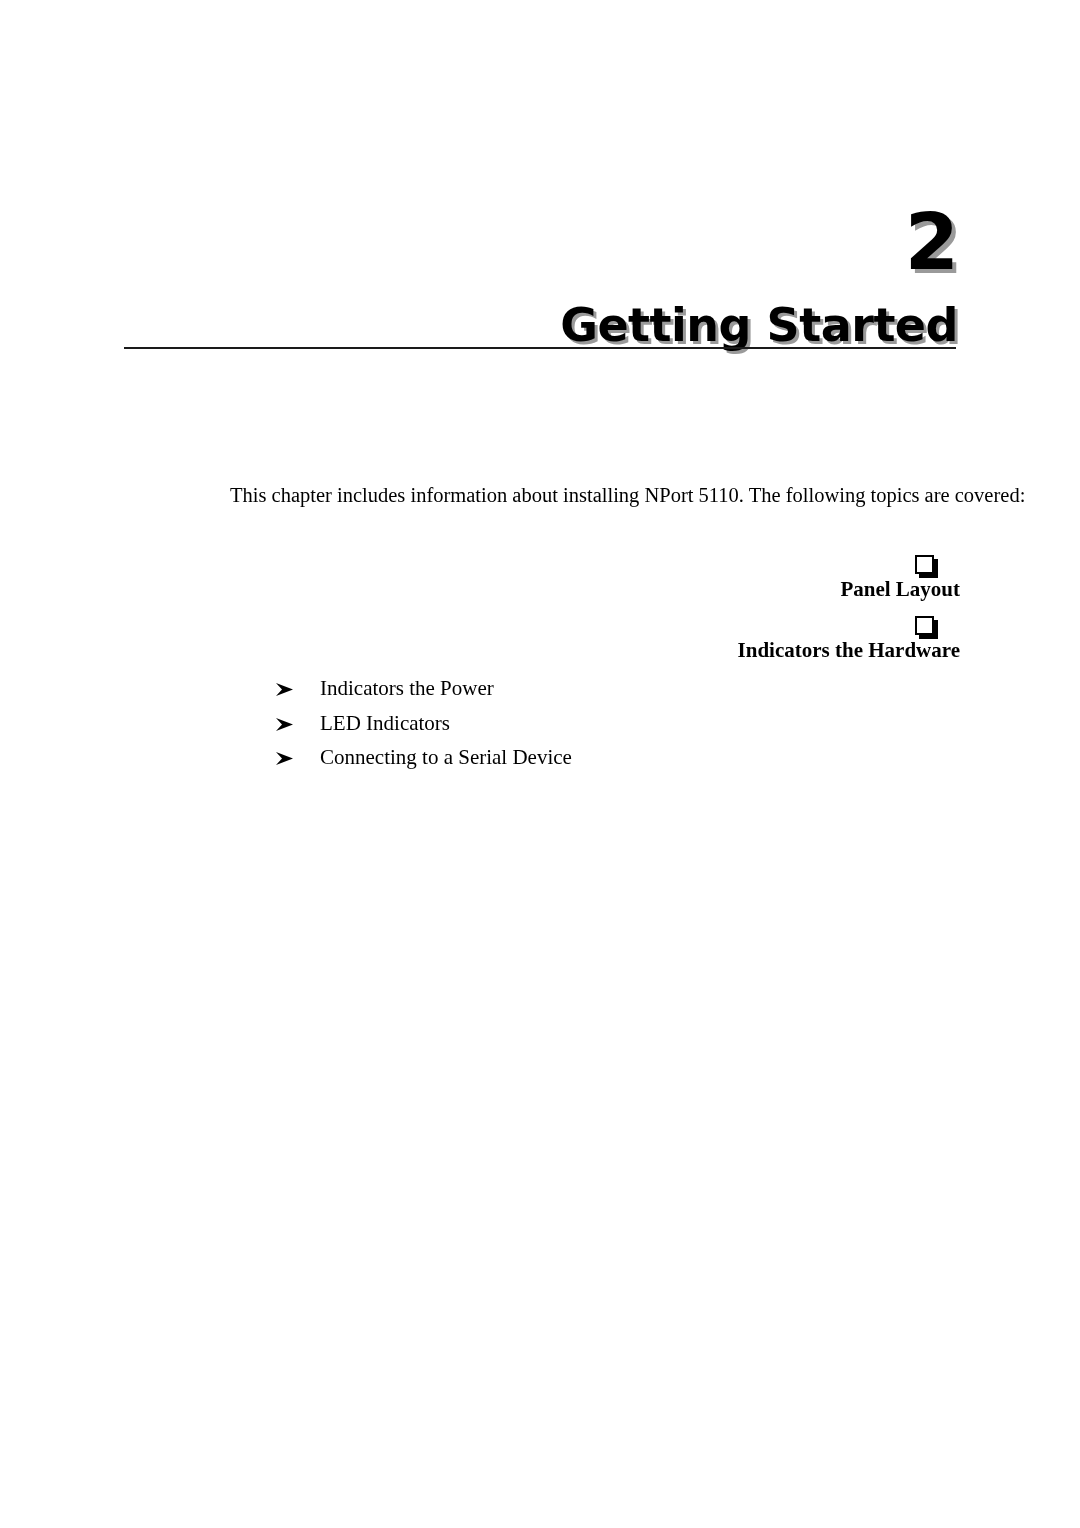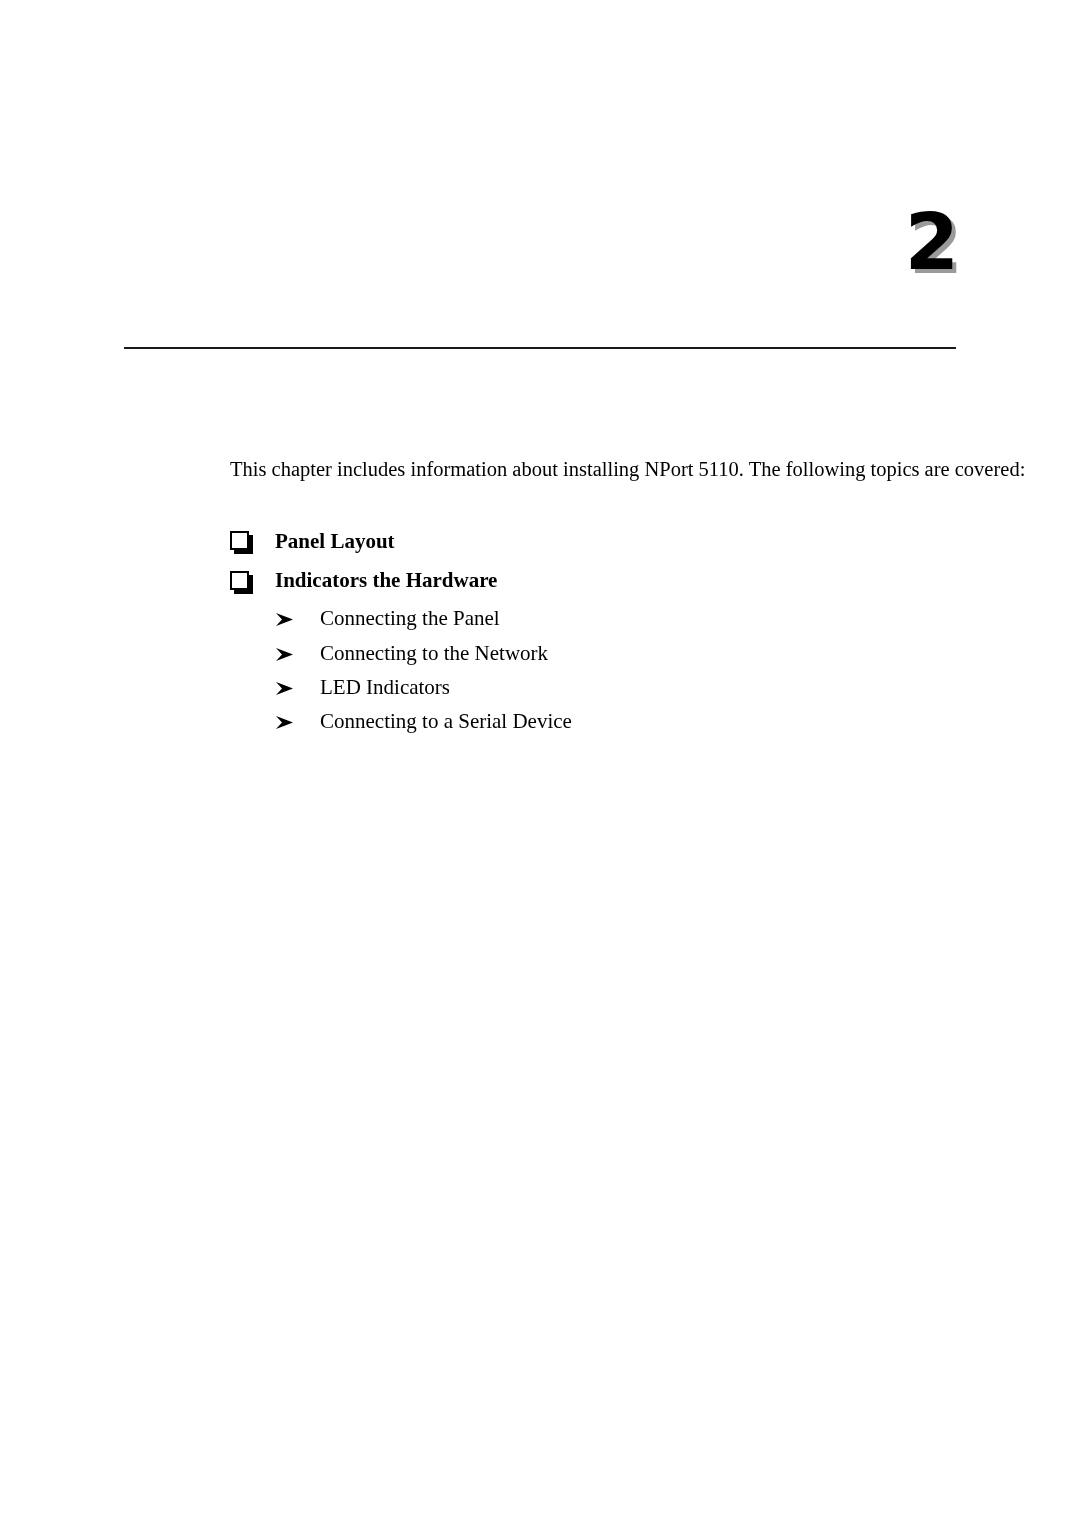--- a/index.html
+++ b/index.html
@@ -61,41 +61,42 @@
     border: 0;
     border-top: 2px solid #1a1a1a;
     margin: 0;
   }
 
   
 
   .body-block {
     position: absolute;
     left: 230px;
-    top: 456px;
+    top: 482px;
     width: 730px;
   }
 
   .intro-paragraph {
     font-size: 20.5px;
     line-height: 1.35;
     margin: 0;
     white-space: nowrap;
   }
 
   .topics-list {
     list-style: none;
     margin: 44px 0 0 0;
     padding: 0;
   }
 
   .topic-item {
     display: flex;
-    align-items: center;
+    align-items: flex-end;
     margin: 12px 0 10px 0;
+    flex-direction: column;
   }
 
   .topic-marker {
     flex: 0 0 auto;
     width: 45px;
     position: relative;
     font-size: 20px;
     line-height: 1;
   }
 
@@ -153,20 +154,21 @@
     white-space: nowrap;
   }
 </style>
 </head>
 <body>
 
 <div class="page">
 
   <div class="chapter-header">
     <span class="chapter-number">2</span>
+    <span class="chapter-title">Getting Started</span>
   </div>
 
   <hr class="header-rule">
 
   <div class="body-block">
 
     <p class="intro-paragraph">This chapter includes information about installing NPort 5110. The following topics are covered:</p>
 
     <ul class="topics-list">
 
@@ -187,33 +189,23 @@
       <ul class="subtopics-list">
 
         <li class="subtopic-item">
           <span class="subtopic-marker">
             <span class="arrow-glyph">
               <svg width="19" height="15" viewBox="0 0 19 15" aria-hidden="true">
                 <path d="M1 1 L18 7.5 L1 14 L7 7.5 Z" fill="#000000"></path>
               </svg>
             </span>
           </span>
-          <span class="subtopic-label">Connecting the Panel</span>
+          <span class="subtopic-label">Indicators the Power</span>
         </li>
 
-        <li class="subtopic-item">
-          <span class="subtopic-marker">
-            <span class="arrow-glyph">
-              <svg width="19" height="15" viewBox="0 0 19 15" aria-hidden="true">
-                <path d="M1 1 L18 7.5 L1 14 L7 7.5 Z" fill="#000000"></path>
-              </svg>
-            </span>
-          </span>
-          <span class="subtopic-label">Connecting to the Network</span>
-        </li>
 
         <li class="subtopic-item">
           <span class="subtopic-marker">
             <span class="arrow-glyph">
               <svg width="19" height="15" viewBox="0 0 19 15" aria-hidden="true">
                 <path d="M1 1 L18 7.5 L1 14 L7 7.5 Z" fill="#000000"></path>
               </svg>
             </span>
           </span>
           <span class="subtopic-label">LED Indicators</span>

